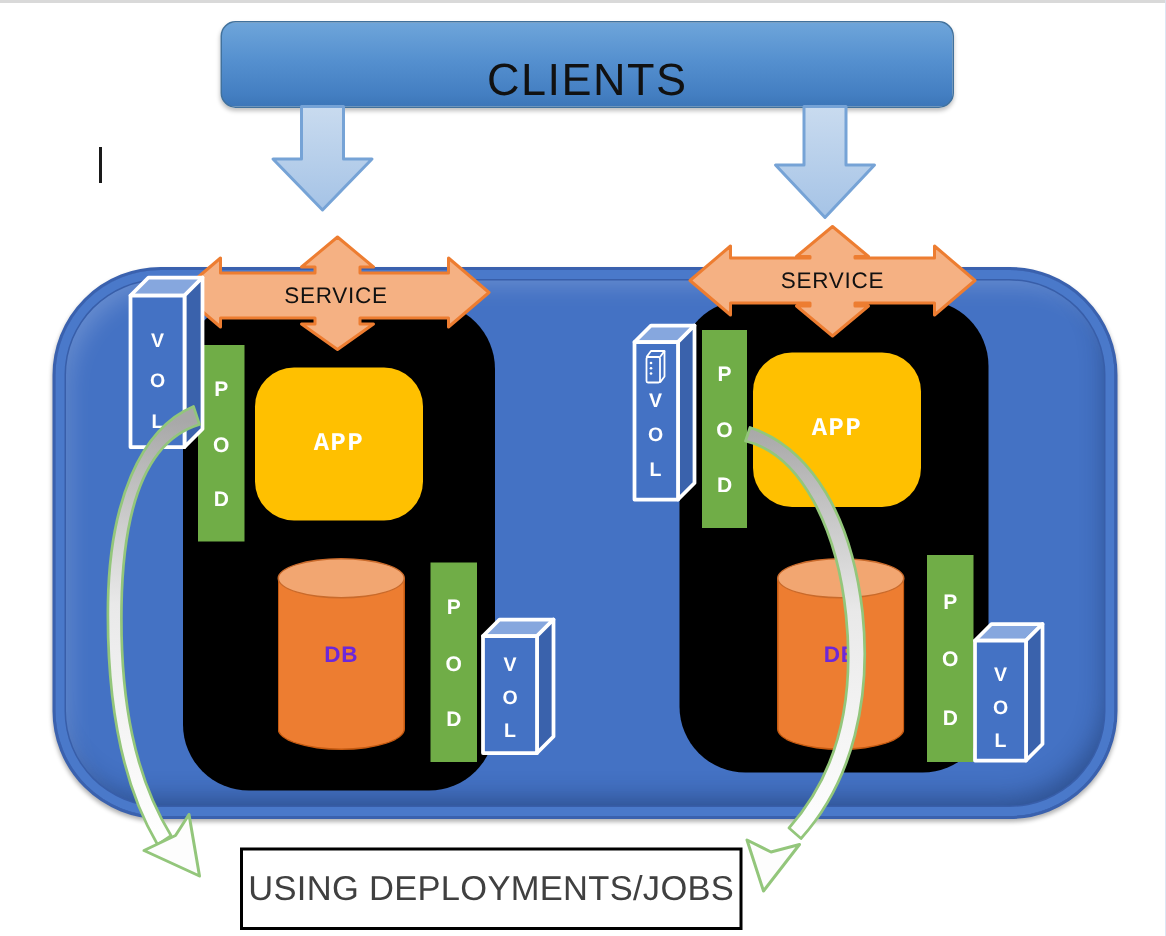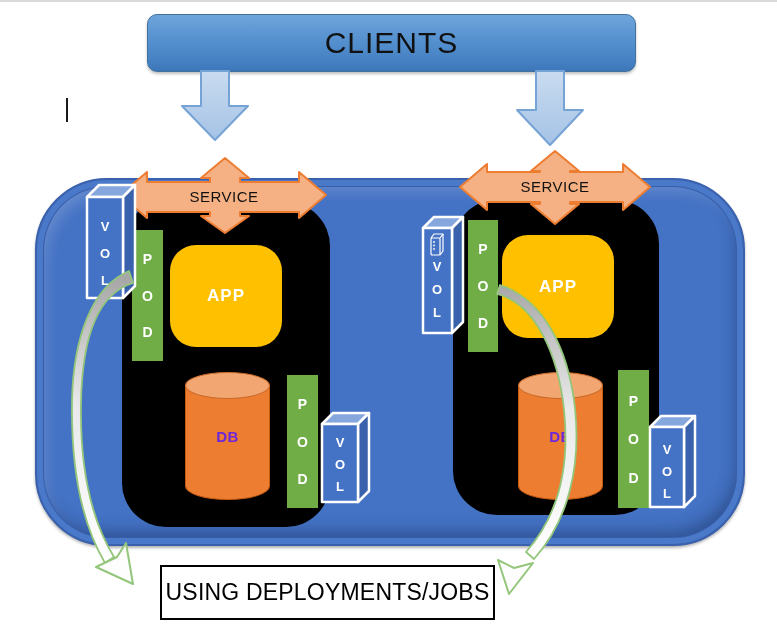--- a/index.html
+++ b/index.html
@@ -12,21 +12,21 @@
   #top-line { left:0; top:0; width:777px; height:2px; background:#d9d9d9; }
   #text-cursor { left:66px; top:98px; width:2px; height:24px; background:#1a1a1a; }
 
   
   #clients-box {
     left:147px; top:14px; width:487px; height:56px;
     border-radius:10px;
     background:linear-gradient(180deg,#6ea5da 0%,#5590cf 45%,#447fc2 85%,#3c76b8 100%);
     border:1px solid #41719c;
     box-shadow:0 2px 3px rgba(0,0,0,0.25);
-    display:flex; align-items:center; justify-content:center;
+    display:flex; align-items:flex-end; justify-content:center;
   }
   #clients-box .lbl { font-size:30px; font-weight:500; color:#111; letter-spacing:1px; }
 
   
   #cluster {
     left:35px; top:178px; width:710px; height:368px;
     background:#4472c4;
     border:2px solid #3a61ae;
     border-radius:72px;
     box-shadow:
@@ -38,21 +38,21 @@
     box-sizing:border-box;
   }
 
   .node { background:#000; border-radius:44px; }
   #node-1 { left:122px; top:202px; width:208px; height:325px; }
   #node-2 { left:453px; top:200px; width:206px; height:315px; }
 
   .app {
     background:#ffc000; border-radius:26px;
     display:flex; align-items:center; justify-content:center;
-    color:#fff; font-size:17px; font-weight:600; letter-spacing:1px;
+    color:#fff; font-size:17px; font-weight:600; letter-spacing:1px;font-family:Liberation Mono, monospace;
   }
   #app-1 { left:170px; top:245px; width:112px; height:102px; }
   #app-2 { left:502px; top:235px; width:112px; height:103px; }
 
   .pod {
     background:#70ad47;
     display:flex; flex-direction:column; align-items:center; justify-content:space-evenly;
     color:#fff; font-size:14px; font-weight:600;
   }
   #pod-1a { left:132px; top:230px; width:31px; height:131px; }
@@ -76,21 +76,21 @@
     color:#6d28d9; font-size:15px; font-weight:600; letter-spacing:0.5px;
   }
   #db-1 { left:185px; top:372px; width:85px; height:128px; }
   #db-2 { left:518px; top:372px; width:85px; height:128px; }
 
   #footer-box {
     left:160px; top:565px; width:335px; height:55px;
     background:#fff; border:2px solid #000; box-sizing:border-box;
     display:flex; align-items:center; justify-content:center;
   }
-  #footer-box .lbl { font-size:23px; color:#000000; letter-spacing:0.2px; white-space:nowrap; }
+  #footer-box .lbl { font-size:23px; color:#404040; letter-spacing:0.2px; white-space:nowrap; }
 
   #overlay { left:0; top:0; width:777px; height:624px; pointer-events:none; }
   .svgtext { font-family:"Liberation Sans", sans-serif; fill:#fff; }
   .volletter { font-size:13px; font-weight:600; }
   .servicetext { font-size:15px; fill:#111; letter-spacing:0.5px; }
 </style>
 </head>
 <body>
 
 <div id="page">

